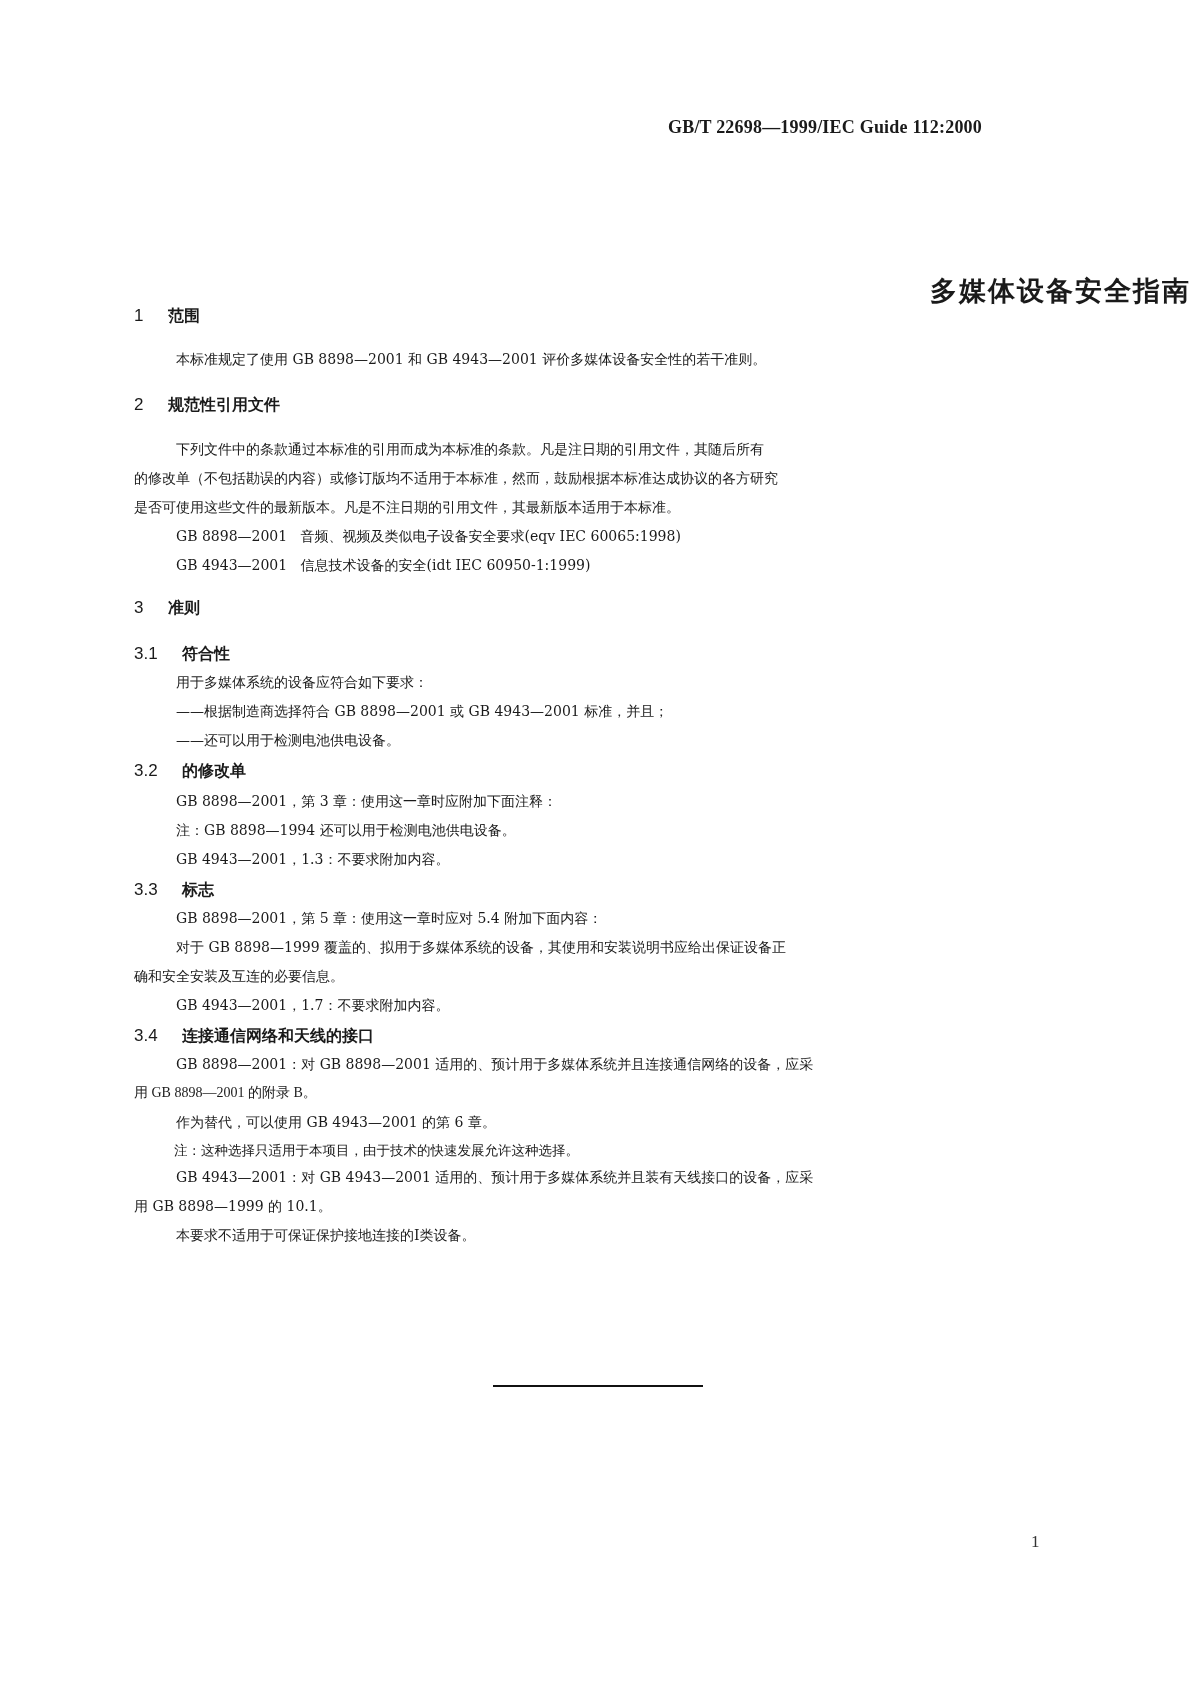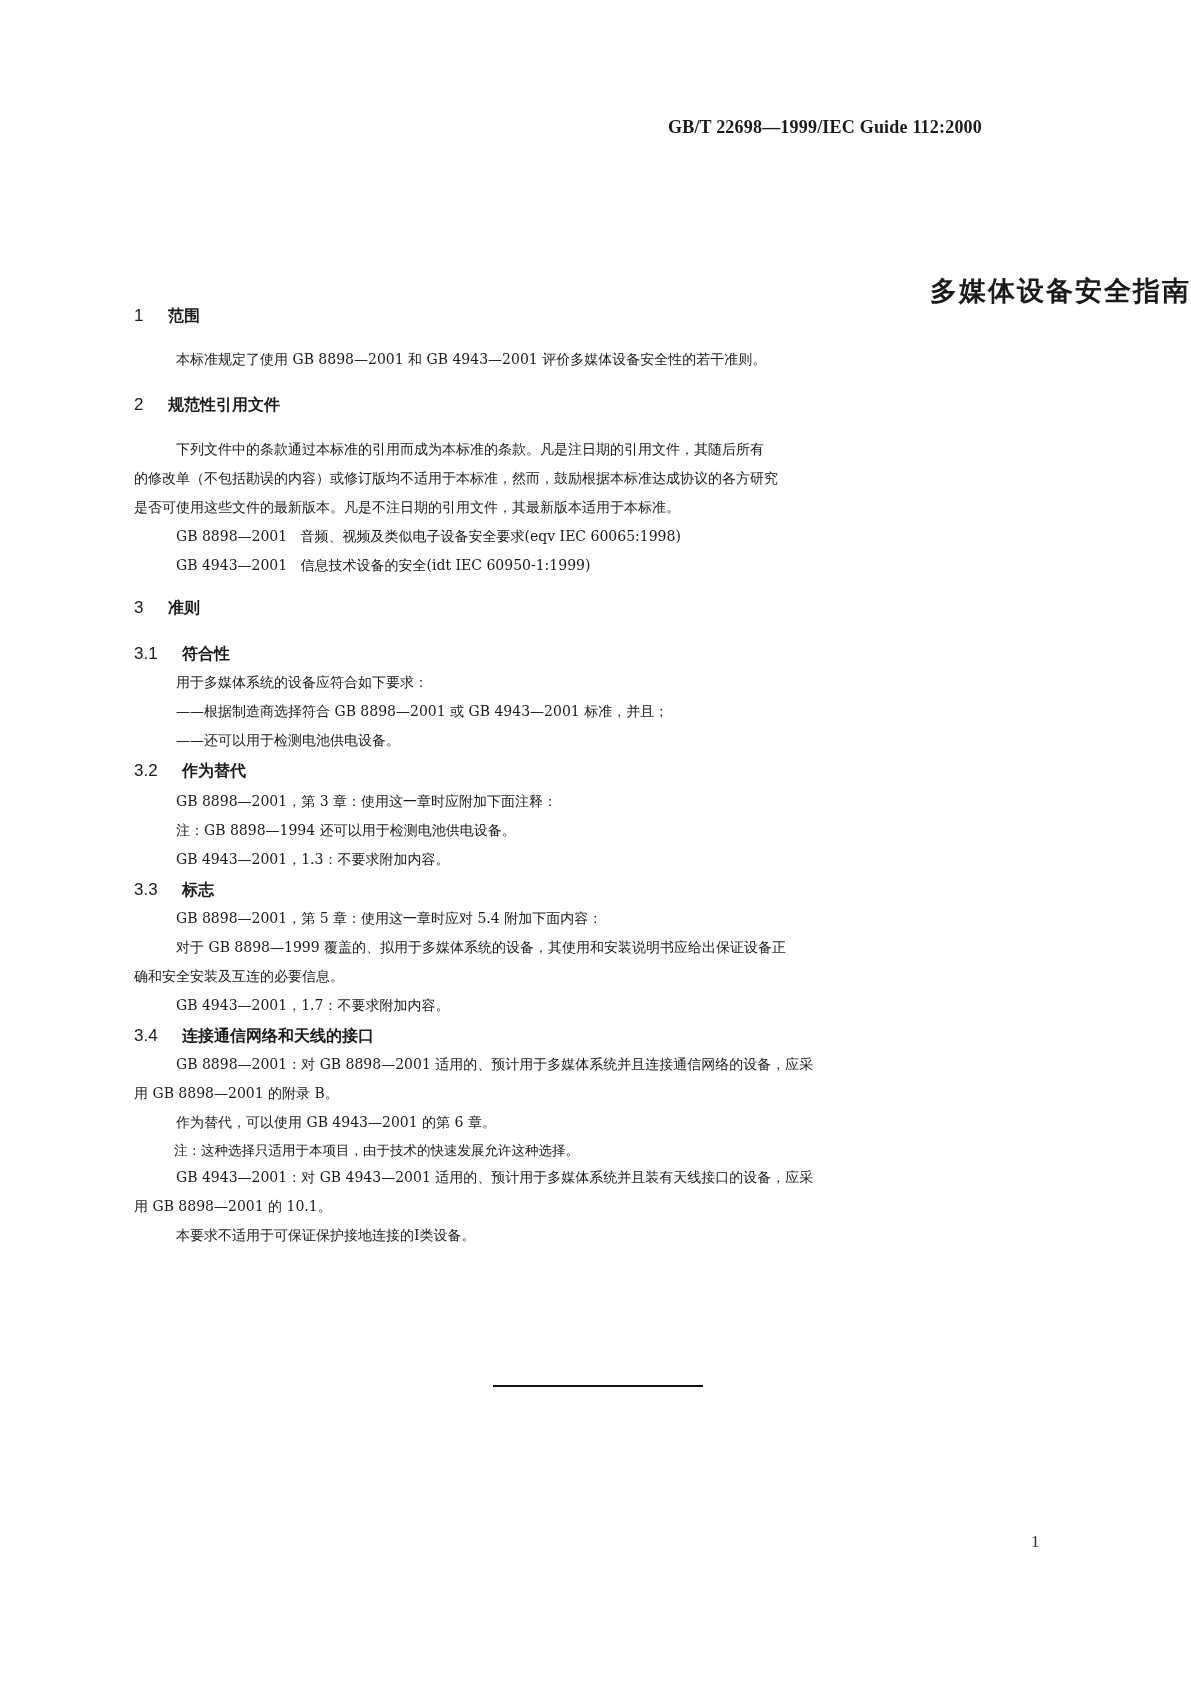--- a/index.html
+++ b/index.html
@@ -74,42 +74,42 @@
     </div>
 
     <div class="h1 h2" style="top:644px;">
       <span class="no">3.1</span><span>符合性</span>
     </div>
     <div class="p indent" style="top:666px;">用于多媒体系统的设备应符合如下要求：</div>
     <div class="p indent" style="top:695px;">——根据制造商选择符合 GB 8898—2001 或 GB 4943—2001 标准，并且；</div>
     <div class="p indent" style="top:724px;">——还可以用于检测电池供电设备。</div>
 
     <div class="h1 h2" style="top:761px;">
-      <span class="no">3.2</span><span>作为替代</span>
+      <span class="no">3.2</span><span>的修改单</span>
     </div>
     <div class="p indent" style="top:785px;">GB 8898—2001，第 3 章：使用这一章时应附加下面注释：</div>
     <div class="p indent" style="top:814px;">注：GB 8898—1994 还可以用于检测电池供电设备。</div>
     <div class="p indent" style="top:843px;">GB 4943—2001，1.3：不要求附加内容。</div>
 
     <div class="h1 h2" style="top:880px;">
       <span class="no">3.3</span><span>标志</span>
     </div>
     <div class="p indent" style="top:902px;">GB 8898—2001，第 5 章：使用这一章时应对 5.4 附加下面内容：</div>
     <div class="p indent" style="top:931px;">对于 GB 8898—1999 覆盖的、拟用于多媒体系统的设备，其使用和安装说明书应给出保证设备正</div>
     <div class="p" style="top:960px;">确和安全安装及互连的必要信息。</div>
     <div class="p indent" style="top:989px;">GB 4943—2001，1.7：不要求附加内容。</div>
 
     <div class="h1 h2" style="top:1026px;">
       <span class="no">3.4</span><span>连接通信网络和天线的接口</span>
     </div>
     <div class="p indent" style="top:1048px;">GB 8898—2001：对 GB 8898—2001 适用的、预计用于多媒体系统并且连接通信网络的设备，应采</div>
-    <div class="p" style="top:1077px;">用 GB 8898—2001 的附录 B。</div>
+    <div class="p" style="top:1077px;font-family:Liberation Serif, serif;">用 GB 8898—2001 的附录 B。</div>
     <div class="p indent" style="top:1106px;">作为替代，可以使用 GB 4943—2001 的第 6 章。</div>
     <div class="p note" style="top:1134px;">注：这种选择只适用于本项目，由于技术的快速发展允许这种选择。</div>
     <div class="p indent" style="top:1161px;">GB 4943—2001：对 GB 4943—2001 适用的、预计用于多媒体系统并且装有天线接口的设备，应采</div>
-    <div class="p" style="top:1190px;">用 GB 8898—2001 的 10.1。</div>
+    <div class="p" style="top:1190px;">用 GB 8898—1999 的 10.1。</div>
     <div class="p indent" style="top:1219px;">本要求不适用于可保证保护接地连接的Ⅰ类设备。</div>
   </div>
 
   <div class="rule"></div>
 
   <div class="page-no">1</div>
 </div>
 
 </body></html>

